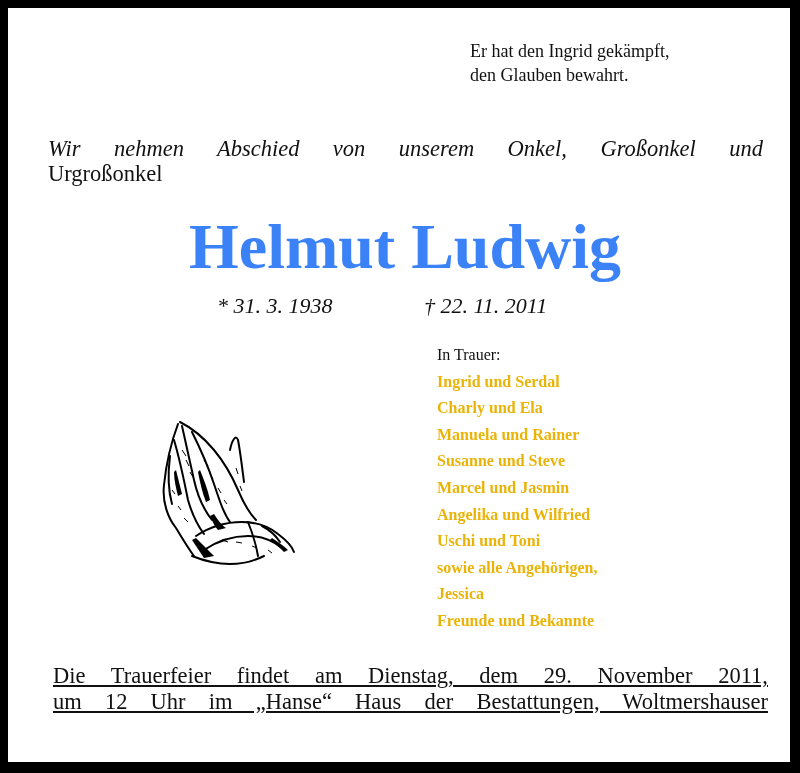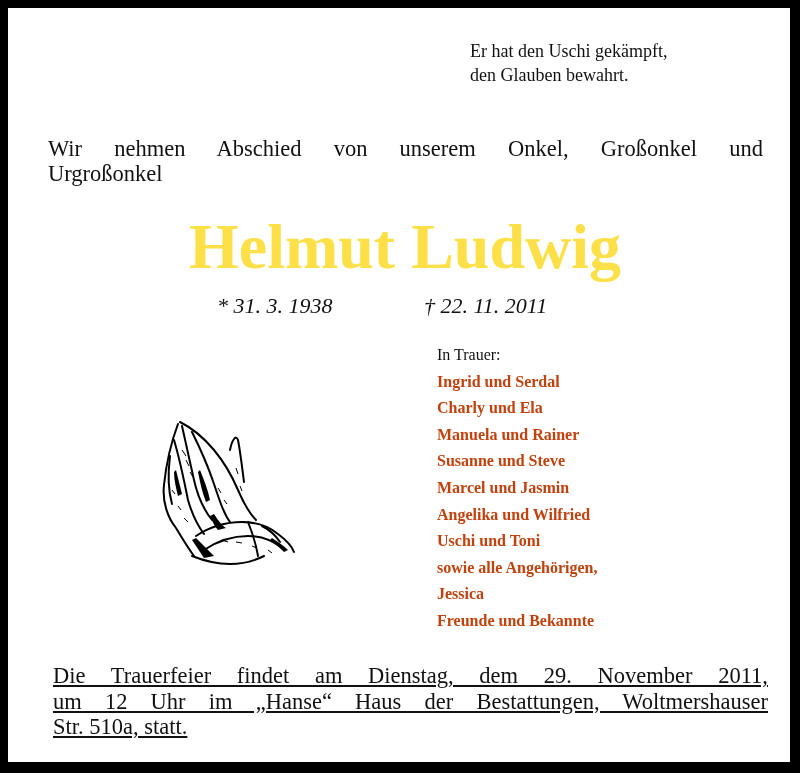--- a/index.html
+++ b/index.html
@@ -27,30 +27,30 @@
     .motto div { display: block; }
     .intro {
       position: absolute;
       left: 40px; top: 128px;
       width: 715px;
       font-size: 22.5px;
       line-height: 25px;
       text-align: justify;
       text-align-last: left;
     }
-    .intro .l1 { display: block; text-align: justify; text-align-last: justify; }
+    .intro .l1 { display: block; text-align: justify; text-align-last: justify; font-style: italic; }
     .intro .l2 { display: block; }
     .name {
       position: absolute;
       left: 0; right: 0; top: 212px;
       text-align: center;
       font-weight: bold;
       font-size: 64px;
       line-height: 70px;
-      color: #fde047;
+      color: #3b82f6;
       padding-left: 10px;
     }
     .dates {
       position: absolute;
       top: 293px;
       font-size: 22px;
       line-height: 26px;
       white-space: nowrap;
       font-style: italic;
     }
@@ -62,39 +62,39 @@
       width: 150px; height: 160px;
     }
     .mourners {
       position: absolute;
       left: 437px; top: 342px;
       font-size: 16px;
       line-height: 26.6px;
       white-space: nowrap;
     }
     .mourners .head { font-weight: normal; }
-    .mourners .nm { font-weight: bold; color: #c2410c; }
+    .mourners .nm { font-weight: bold; color: #eab308; }
     .service {
       position: absolute;
       left: 53px; top: 663px;
       width: 715px;
       font-size: 22.5px;
       line-height: 25.5px;
       text-decoration: underline;
     }
     .service span { display: block; white-space: nowrap; }
     .service .j { text-align: justify; text-align-last: justify; white-space: normal; }
   </style>
 </head>
 <body>
 
 <div class="card">
 
   <div class="motto">
-    <div>Er hat den Uschi gekämpft,</div>
+    <div>Er hat den Ingrid gekämpft,</div>
     <div>den Glauben bewahrt.</div>
   </div>
 
   <div class="intro">
     <span class="l1">Wir nehmen Abschied von unserem Onkel, Großonkel und</span>
     <span class="l2">Urgroßonkel</span>
   </div>
 </div>
 
 <div class="name">Helmut Ludwig</div>
@@ -144,14 +144,13 @@
   <div class="nm">Angelika und Wilfried</div>
   <div class="nm">Uschi und Toni</div>
   <div class="nm">sowie alle Angehörigen,</div>
   <div class="nm">Jessica</div>
   <div class="nm">Freunde und Bekannte</div>
 </div>
 
 <div class="service">
   <span class="j">Die Trauerfeier findet am Dienstag, dem 29. November 2011,</span>
   <span class="j">um 12 Uhr im „Hanse“ Haus der Bestattungen, Woltmershauser</span>
-  <span>Str. 510a, statt.</span>
 </div>
 
 </body></html>

